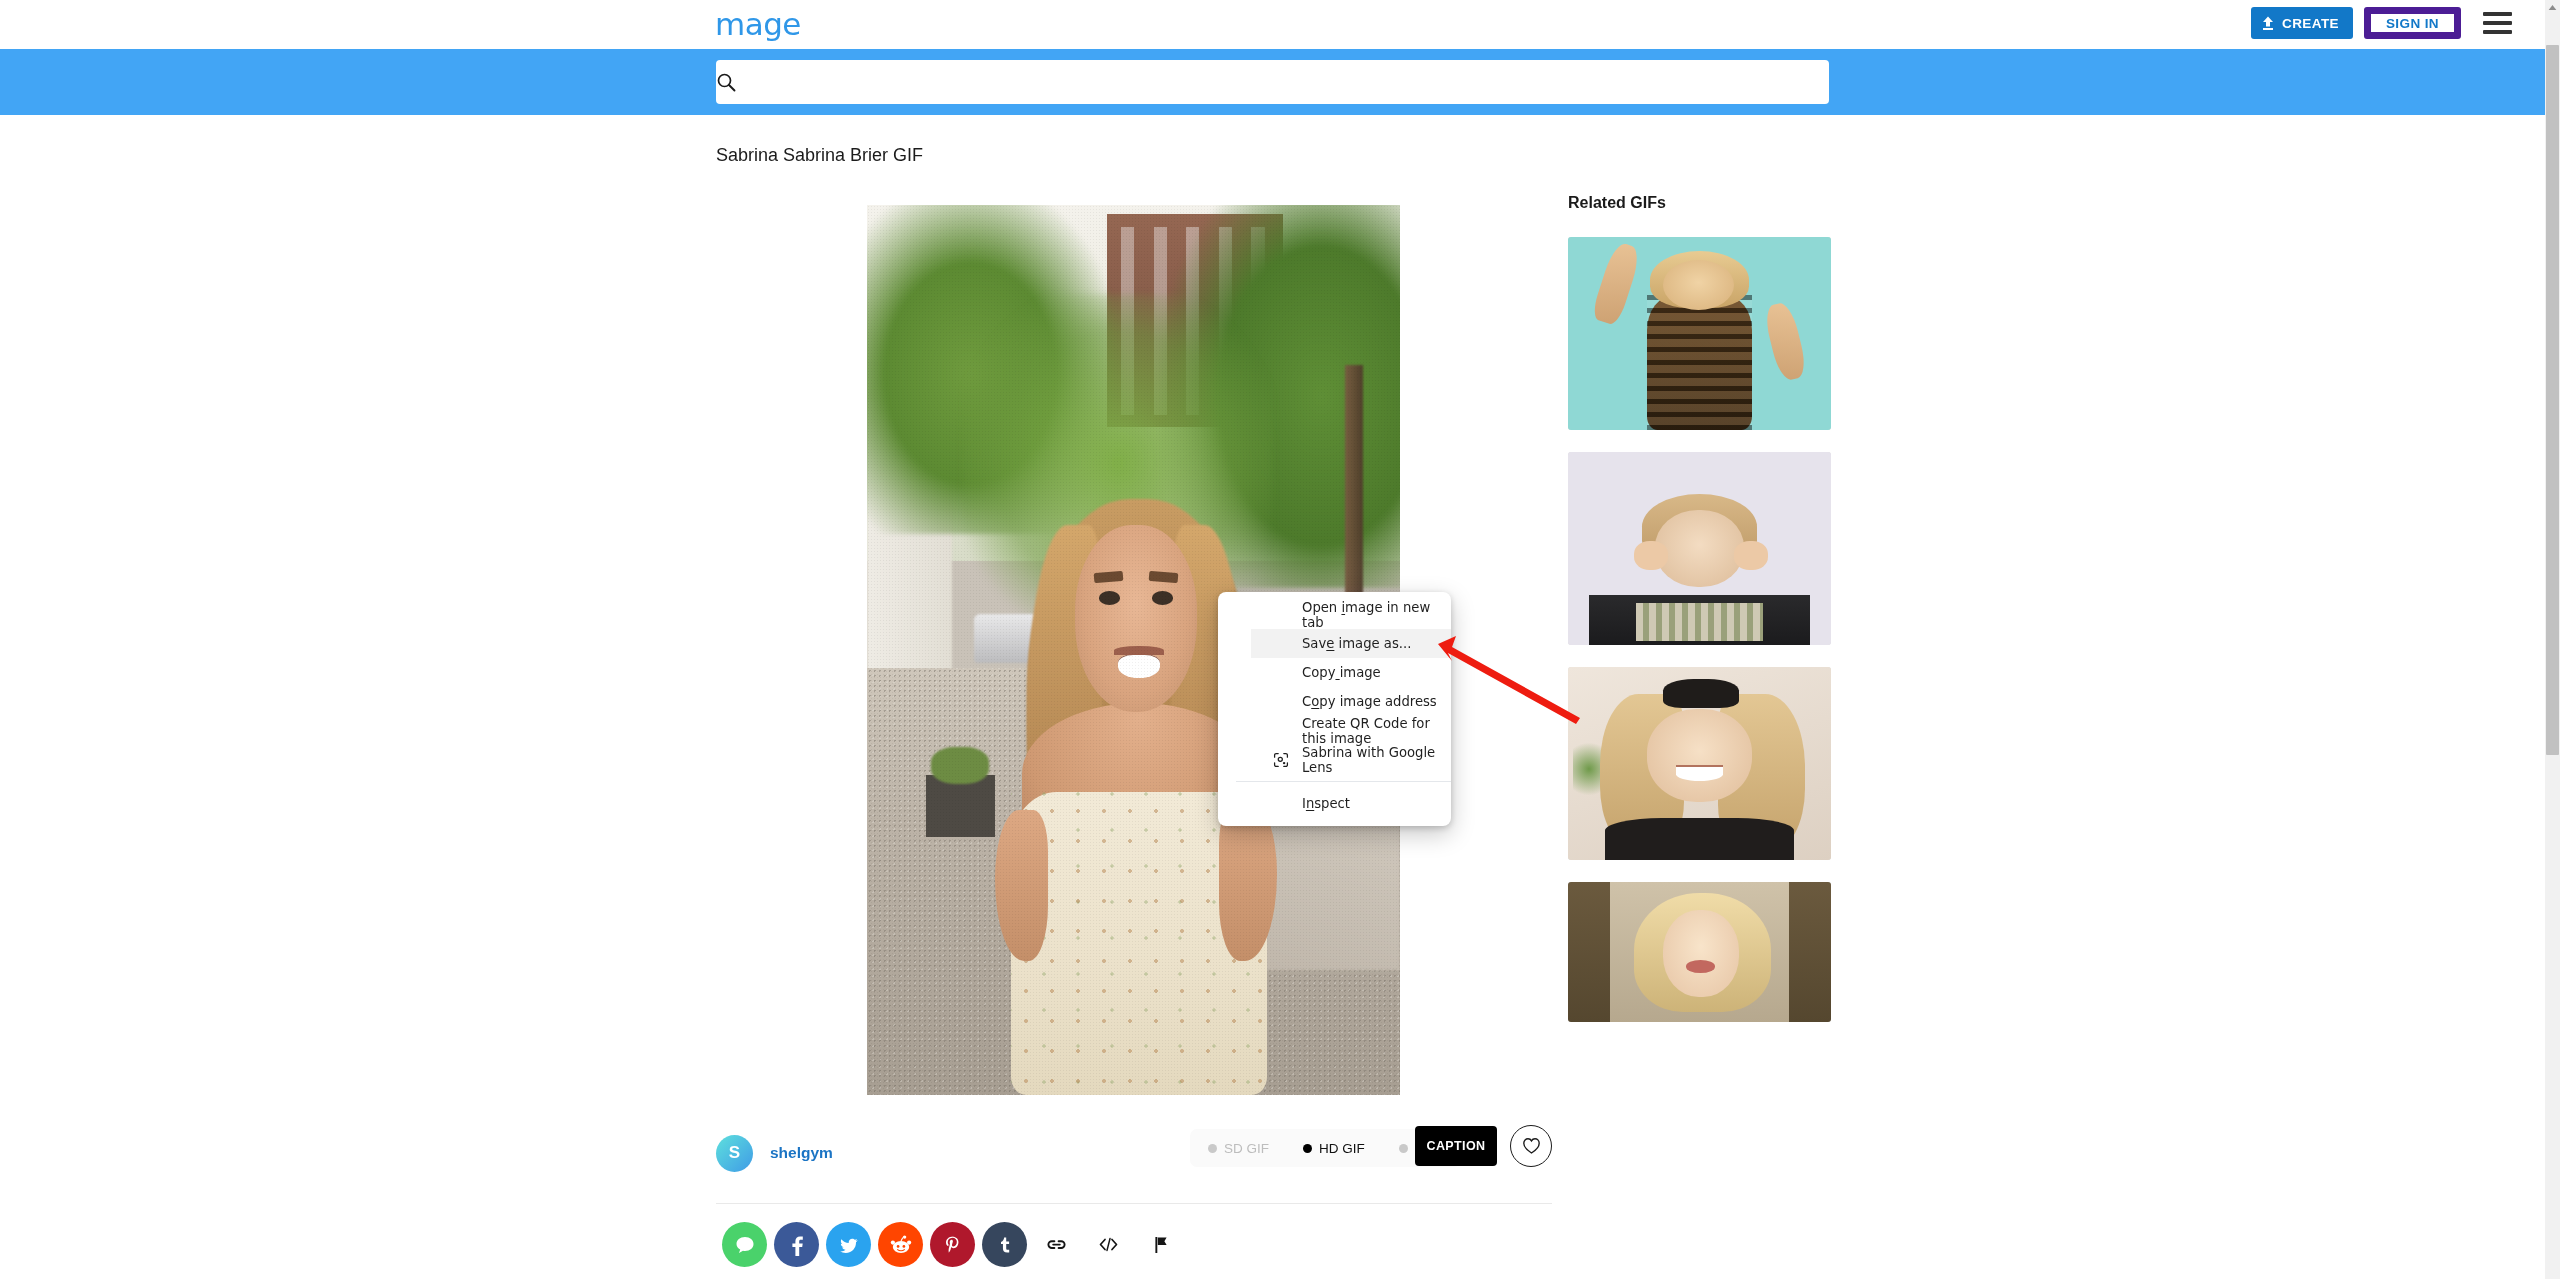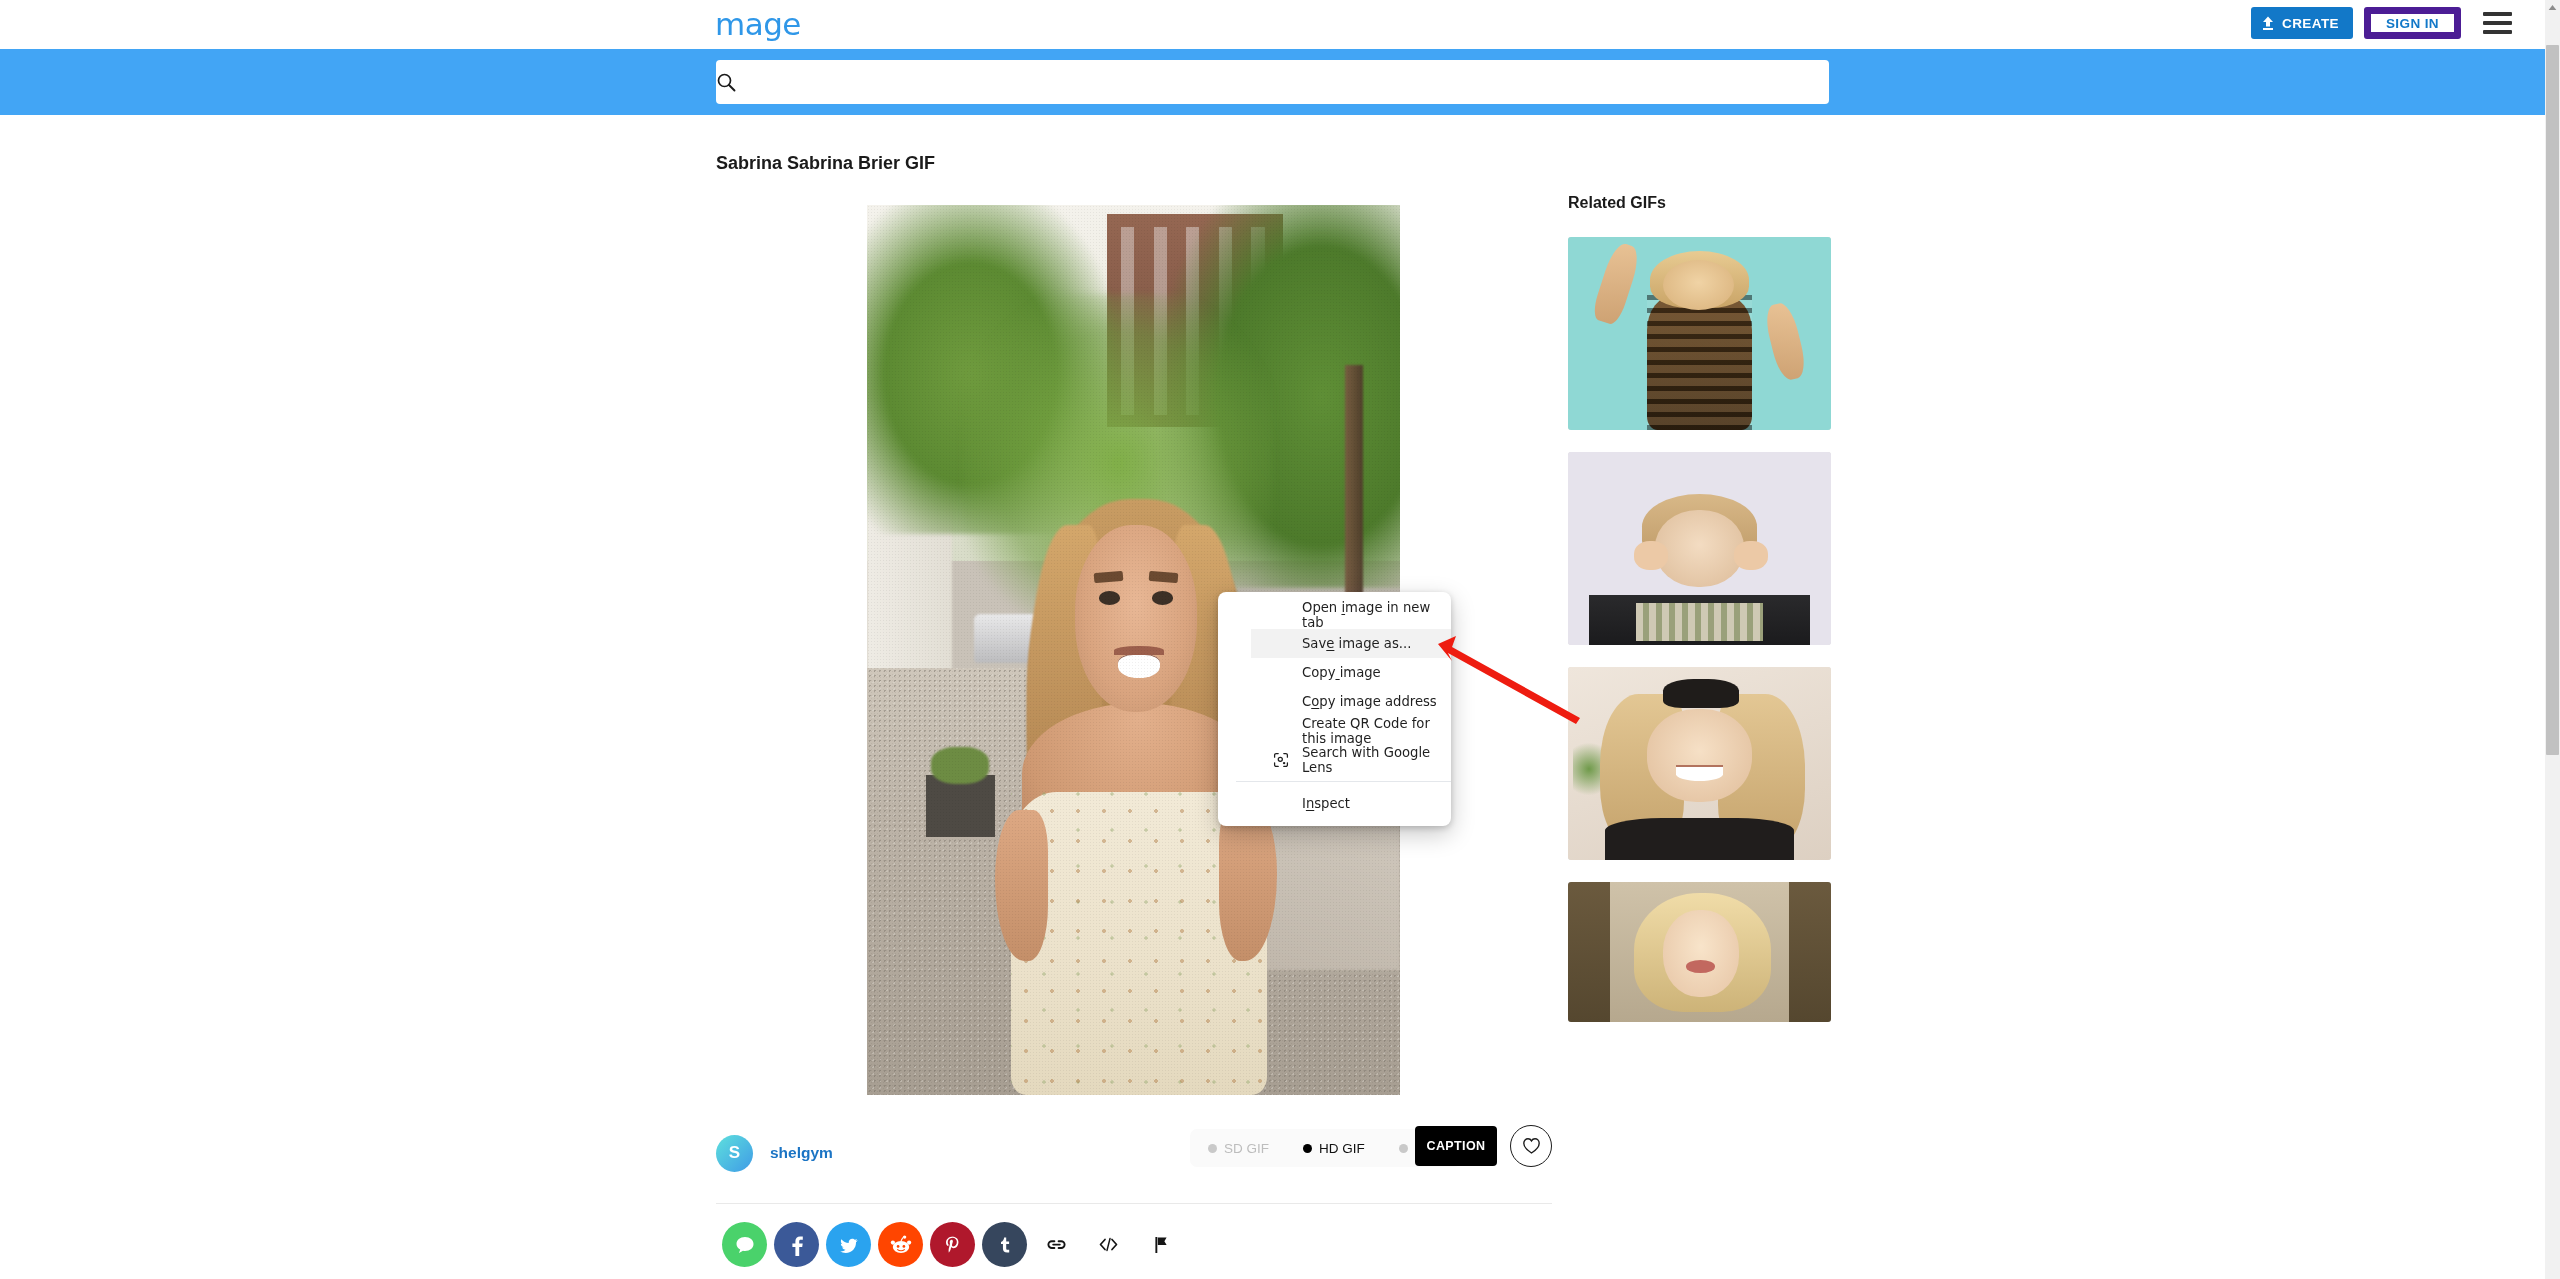--- a/index.html
+++ b/index.html
@@ -66,22 +66,22 @@
     flex: 1; border: none; outline: none;
     font-size: 15px; color: #444;
     padding: 0 18px; background: transparent;
     font-family: "Liberation Sans", sans-serif;
   }
   .searchbox input::placeholder { color: #b9b9b9; }
   .search-ico { margin-right: 18px; cursor: pointer; display:block; }
 
   
   .page-title {
-    position: absolute; left: 716px; top: 153px;
-    font-size: 18px; font-weight: 700; color: #1b1b1b;
+    position: absolute; left: 716px; top: 145px;
+    font-size: 18px; font-weight: 400; color: #1b1b1b;
   }
 
   
   .gif-stage {
     position: absolute; left: 867px; top: 205px;
     width: 533px; height: 890px;
     overflow: hidden;
     background: #c9c2b8;
   }
   .gif-art { position: absolute; inset: 0; }
@@ -579,21 +579,21 @@
     <span class="lead-ico">
       <svg width="16" height="16" viewBox="0 0 16 16">
         <path d="M1.6 5.2 V3.1 A1.5 1.5 0 0 1 3.1 1.6 H5.2" fill="none" stroke="#1f1f1f" stroke-width="1.25" stroke-linecap="round"></path>
         <path d="M10.8 1.6 H12.9 A1.5 1.5 0 0 1 14.4 3.1 V5.2" fill="none" stroke="#1f1f1f" stroke-width="1.25" stroke-linecap="round"></path>
         <path d="M14.4 10.8 V12.9 A1.5 1.5 0 0 1 12.9 14.4 H10.8" fill="none" stroke="#1f1f1f" stroke-width="1.25" stroke-linecap="round"></path>
         <path d="M5.2 14.4 H3.1 A1.5 1.5 0 0 1 1.6 12.9 V10.8" fill="none" stroke="#1f1f1f" stroke-width="1.25" stroke-linecap="round"></path>
         <circle cx="7.3" cy="7.3" r="2.05" fill="none" stroke="#1f1f1f" stroke-width="1.25"></circle>
         <circle cx="11.1" cy="11.1" r="1.2" fill="#1f1f1f"></circle>
       </svg>
     </span>
-    <span>Search with Google Lens</span>
+    <span>Sabrina with Google Lens</span>
   </div>
 
   <div class="ctx-sep"></div>
 
   <div class="ctx-item">
     <span>I<span class="ul">n</span>spect</span>
   </div>
 </div>
 
 <svg class="arrow-svg" width="170" height="110" viewBox="0 0 170 110">

